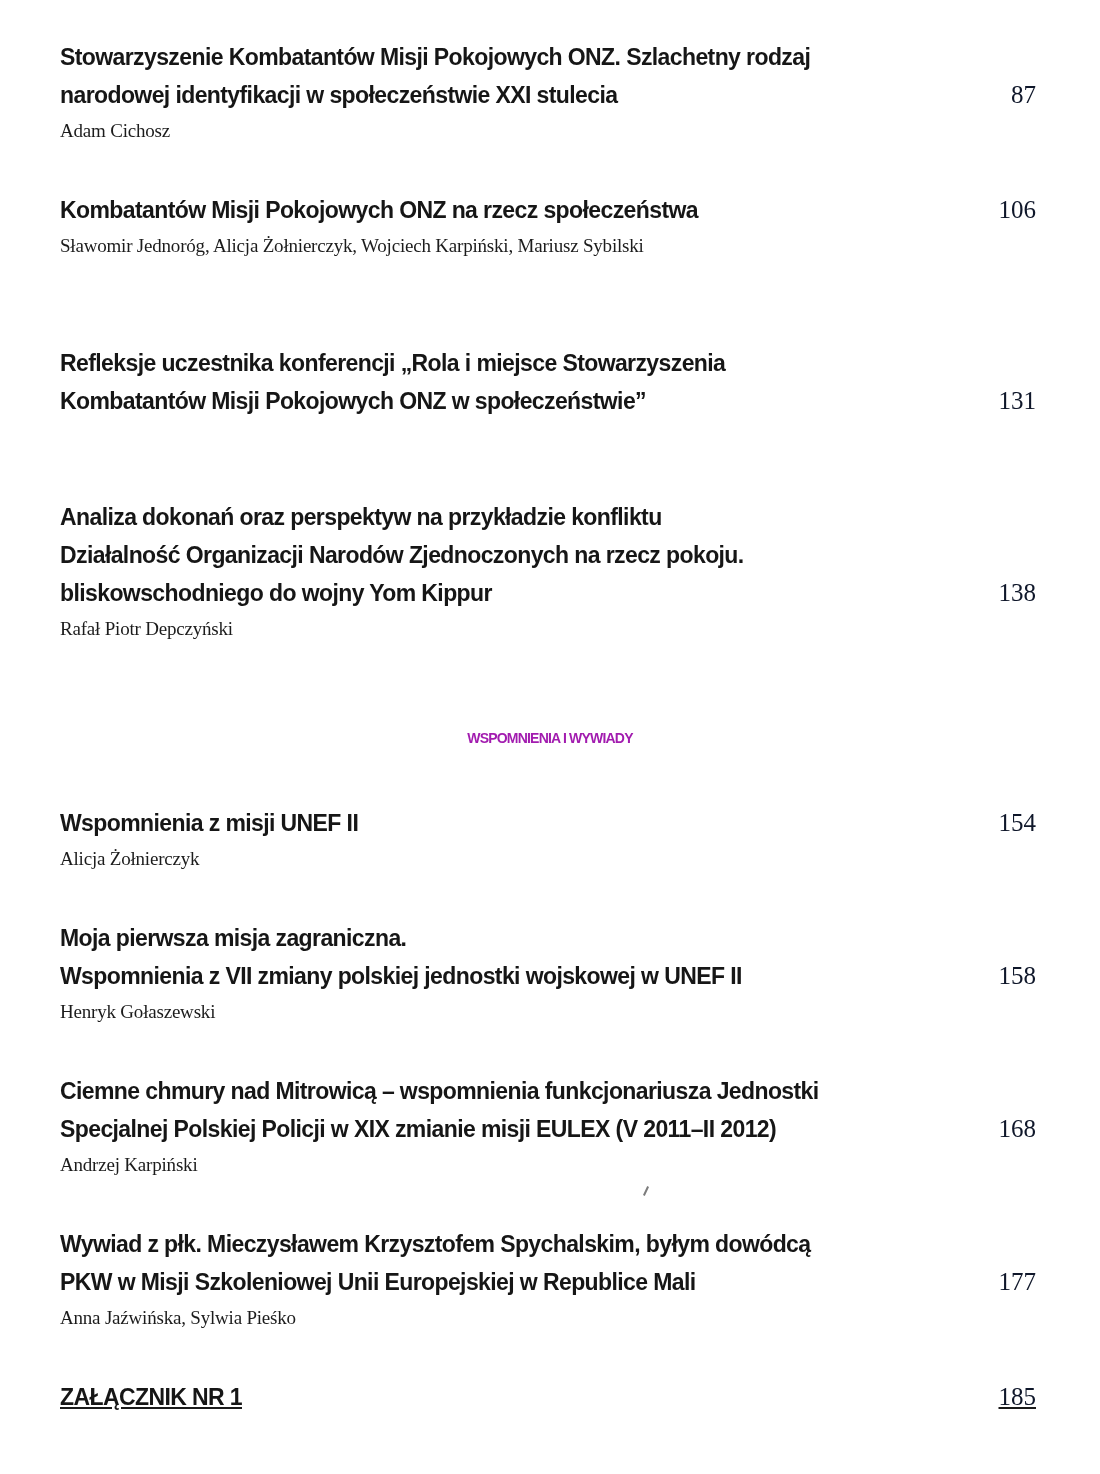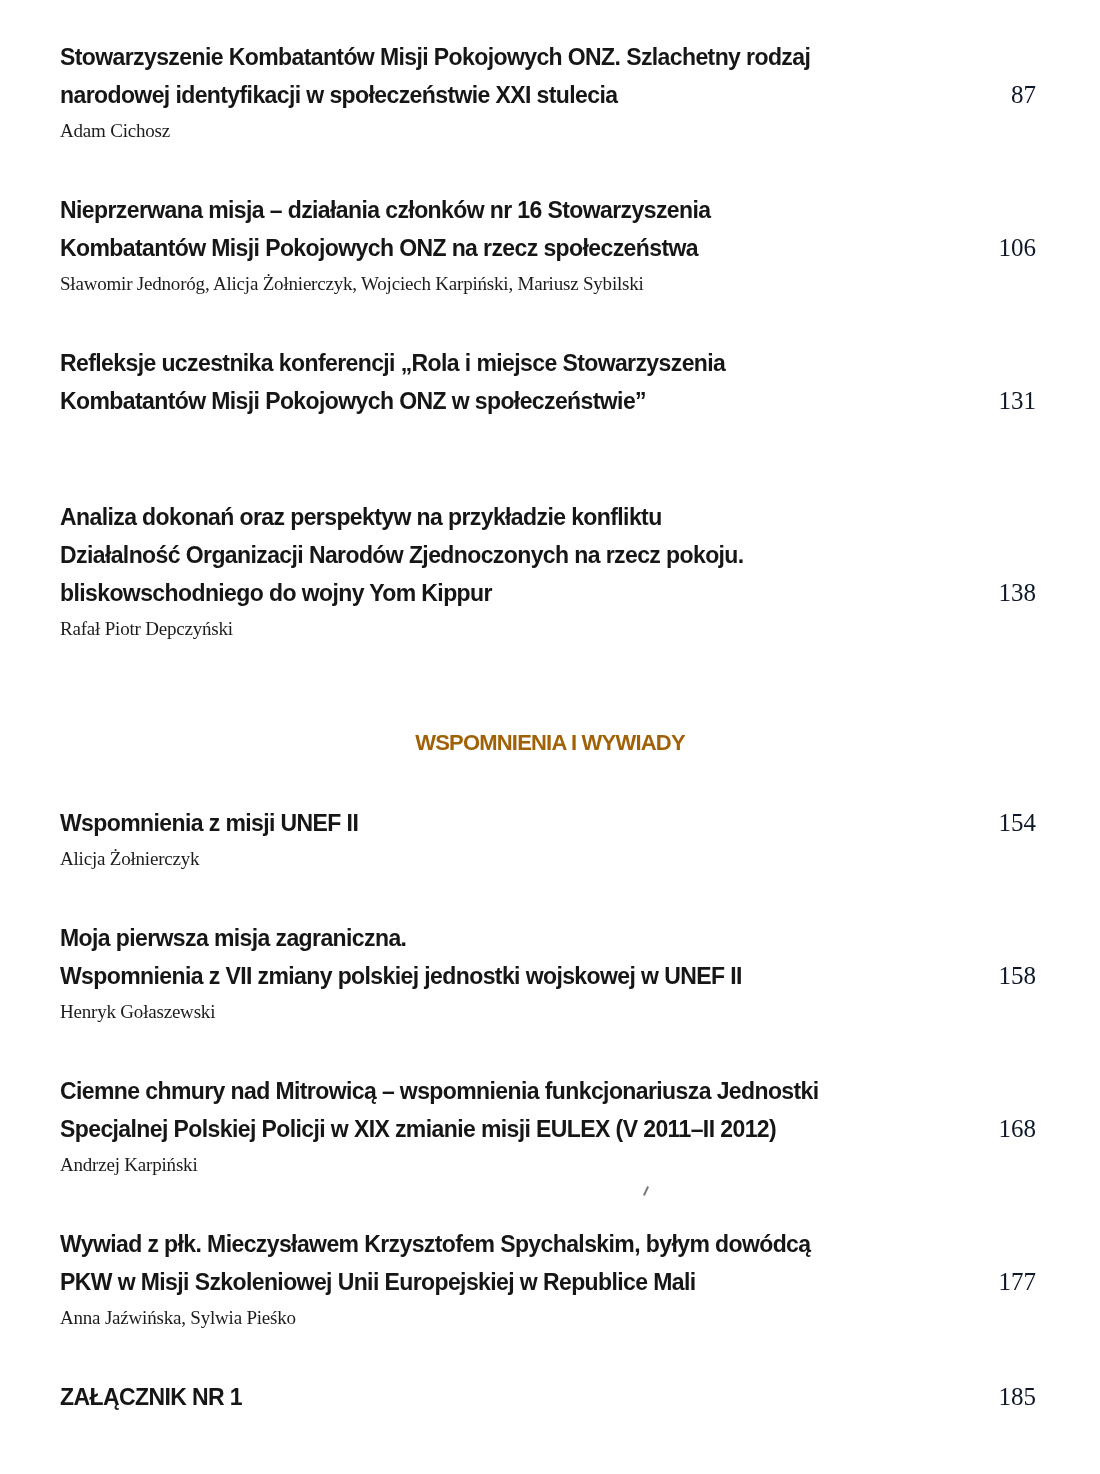--- a/index.html
+++ b/index.html
@@ -59,23 +59,23 @@
       letter-spacing: -0.2px;
     }
     .section-heading {
       position: absolute;
       left: 0;
       width: 1100px;
       top: 724px;
       text-align: center;
       font-family: "Liberation Sans", sans-serif;
       font-weight: bold;
-      font-size: 22px;
+      font-size: 14px;
       letter-spacing: -0.8px;
-      color: #a16207;
+      color: #a21caf;
     }
     .speck {
       position: absolute;
       left: 645px;
       top: 1180px;
       width: 2px;
       height: 10px;
       background: #444;
       transform: rotate(25deg);
       opacity: 0.7;
@@ -89,21 +89,20 @@
   <div class="entry" style="top:32px;">
     <div class="title-line">Stowarzyszenie Kombatantów Misji Pokojowych ONZ. Szlachetny rodzaj</div>
     <div class="title-line title-last">
       <span>narodowej identyfikacji w społeczeństwie XXI stulecia</span>
       <span class="page-num">87</span>
     </div>
     <div class="author">Adam Cichosz</div>
   </div>
 
   <div class="entry" style="top:185px;">
-    <div class="title-line">Nieprzerwana misja – działania członków nr 16 Stowarzyszenia</div>
     <div class="title-line title-last">
       <span>Kombatantów Misji Pokojowych ONZ na rzecz społeczeństwa</span>
       <span class="page-num">106</span>
     </div>
     <div class="author">Sławomir Jednoróg, Alicja Żołnierczyk, Wojciech Karpiński, Mariusz Sybilski</div>
   </div>
 
   <div class="entry" style="top:338px;">
     <div class="title-line">Refleksje uczestnika konferencji „Rola i miejsce Stowarzyszenia</div>
     <div class="title-line title-last">
@@ -154,20 +153,20 @@
 
   <div class="entry" style="top:1219px;">
     <div class="title-line">Wywiad z  płk. Mieczysławem Krzysztofem Spychalskim, byłym dowódcą</div>
     <div class="title-line title-last">
       <span>PKW w Misji Szkoleniowej Unii Europejskiej w Republice Mali</span>
       <span class="page-num">177</span>
     </div>
     <div class="author">Anna Jaźwińska, Sylwia Pieśko</div>
   </div>
 
-  <div class="entry" style="top:1372px;">
+  <div class="entry" style="top:1372px;text-decoration:underline;">
     <div class="title-line title-last">
       <span>ZAŁĄCZNIK NR 1</span>
       <span class="page-num">185</span>
     </div>
   </div>
 
 </div>
 
 </body></html>

